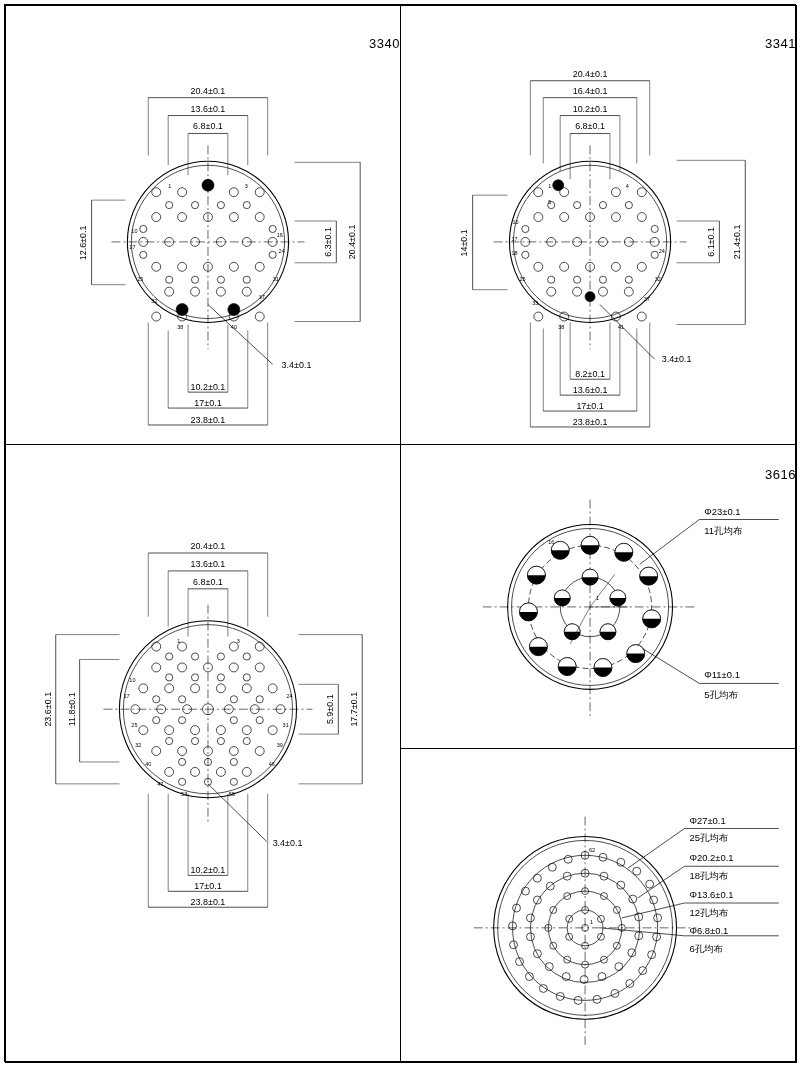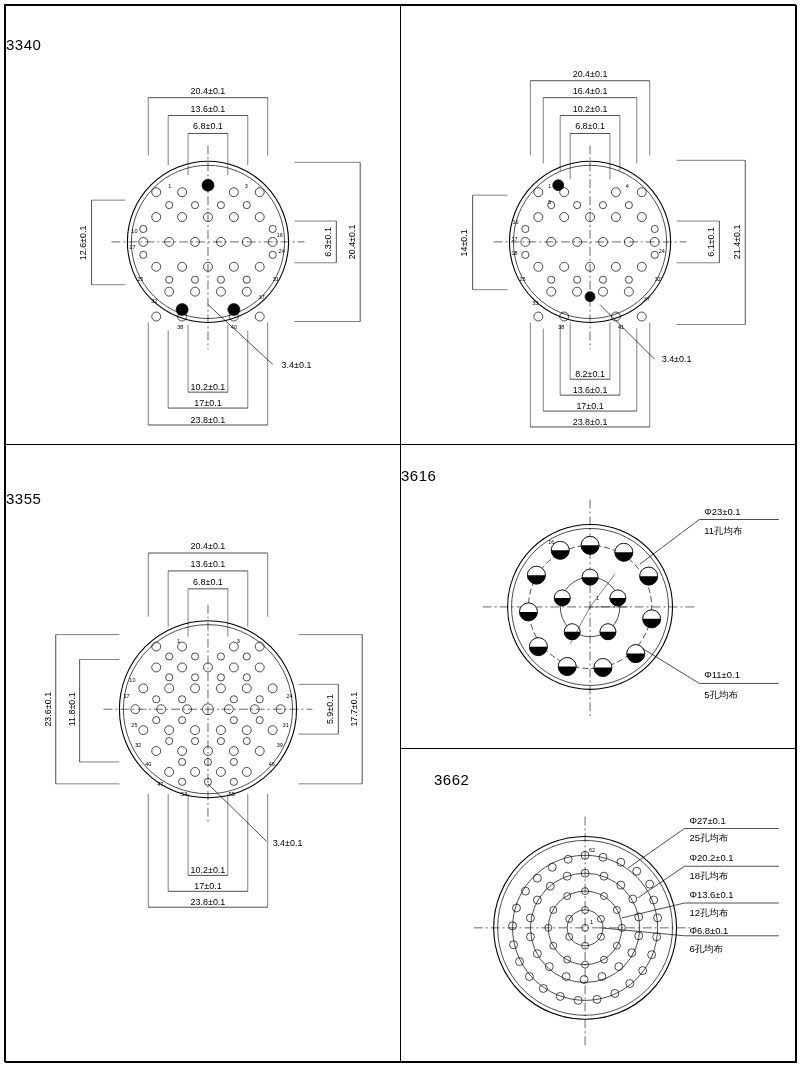--- a/index.html
+++ b/index.html
@@ -31,22 +31,22 @@
   }
   .p-3340 { left: 0px;   top: 0px;   width: 396px; height: 440px; }
   .p-3341 { left: 395px; top: 0px;   width: 397px; height: 440px; }
   .p-3355 { left: 0px;   top: 439px; width: 396px; height: 619px; }
   .p-3616 { left: 395px; top: 439px; width: 397px; height: 305px; }
   .p-3662 { left: 395px; top: 743px; width: 397px; height: 315px; padding-left: 33px; }
 
   .panel-title {
     position: absolute;
     width: 100%;
-    text-align: left;
-    font-size: 15px;
+    text-align: right;
+    font-size: 13px;
     letter-spacing: 0.5px;
   }
   .svg-area {
     position: absolute;
     left: 0; top: 0;
     width: 100%;
     height: 100%;
   }
   svg { display: block; }
   text {
@@ -194,20 +194,21 @@
         <line x1="203" y1="300" x2="268" y2="360"></line>
       </g>
       <text class="dim-txt" x="277" y="364">3.4±0.1</text>
       <text class="dim-txt" x="203" y="386" text-anchor="middle">10.2±0.1</text>
       <text class="dim-txt" x="203" y="402" text-anchor="middle">17±0.1</text>
       <text class="dim-txt" x="203" y="419" text-anchor="middle">23.8±0.1</text>
     </svg>
   </div>
 
   <div class="panel p-3341">
+    <div class="panel-title" style="top:30px;">3341</div>
     <svg class="svg-area" viewBox="0 0 397 440">
       <circle class="ln med" cx="190" cy="237" r="81"></circle>
       <circle class="ln thin" cx="190" cy="237" r="77"></circle>
       <line class="center" x1="190" y1="140" x2="190" y2="345"></line>
       <line class="center" x1="93" y1="237" x2="287" y2="237"></line>
 
       <g class="hole">
         <circle cx="164" cy="187" r="4.5"></circle>
           <circle cx="216" cy="187" r="4.5"></circle>
         <circle cx="138" cy="212" r="4.5"></circle>
@@ -328,21 +329,20 @@
       </g>
       <text class="dim-txt" x="262" y="358">3.4±0.1</text>
       <text class="dim-txt" x="190" y="373" text-anchor="middle">8.2±0.1</text>
       <text class="dim-txt" x="190" y="389" text-anchor="middle">13.6±0.1</text>
       <text class="dim-txt" x="190" y="405" text-anchor="middle">17±0.1</text>
       <text class="dim-txt" x="190" y="421" text-anchor="middle">23.8±0.1</text>
     </svg>
   </div>
 
   <div class="panel p-3355">
-    <div class="panel-title" style="top:45px;">3355</div>
     <svg class="svg-area" viewBox="0 0 396 619">
       <circle class="ln med" cx="203" cy="265" r="89"></circle>
       <circle class="ln thin" cx="203" cy="265" r="85"></circle>
       <line class="center" x1="203" y1="160" x2="203" y2="380"></line>
       <line class="center" x1="98" y1="265" x2="308" y2="265"></line>
 
       <g class="hole">
         <circle cx="177" cy="202" r="4.5"></circle>
           <circle cx="229" cy="202" r="4.5"></circle>
         <circle cx="151" cy="223" r="4.5"></circle>

